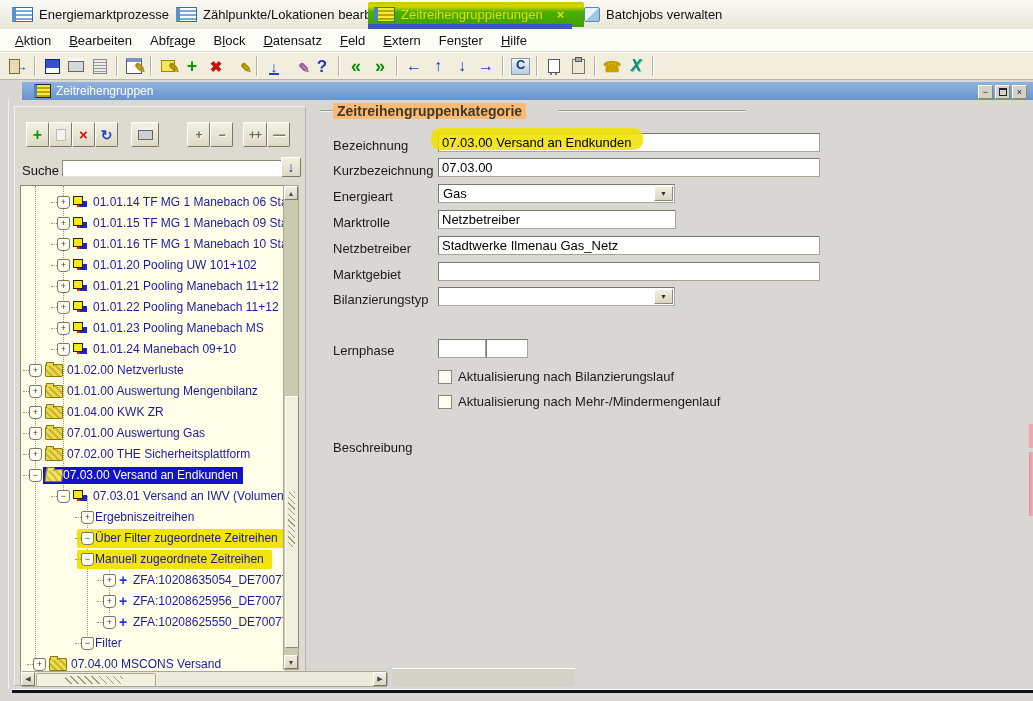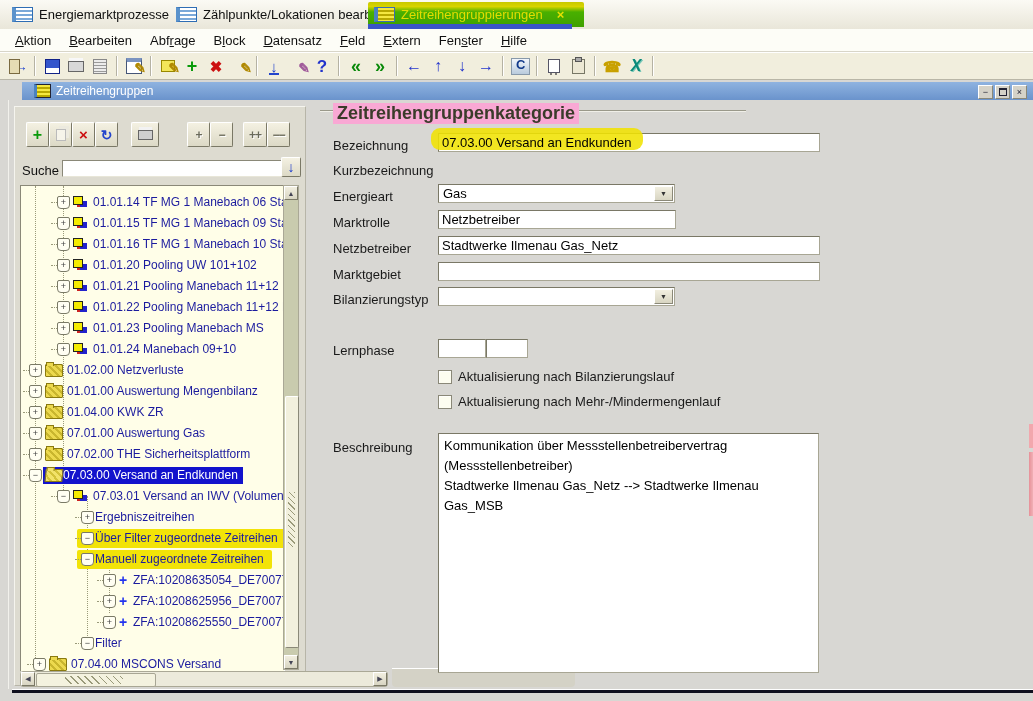--- a/index.html
+++ b/index.html
@@ -127,21 +127,21 @@
     border:1px solid #8a8878;border-top-color:#fff;border-left-color:#fff;border-radius:2px;}
   .sbv-thumb::after{content:"";position:absolute;left:2px;top:95px;width:7px;height:55px;
     background:repeating-linear-gradient(45deg,transparent 0 3px,#9a9a7a 3px 4px);}
   .sbh{position:absolute;left:20px;top:671px;width:368px;height:16px;background:#eceadb;border:1px solid #aaa896;border-radius:3px;box-sizing:border-box;}
   .sbh-thumb{position:absolute;left:15px;top:1px;width:118px;height:12px;background:#f4f2df;
     border:1px solid #a8a694;border-radius:2px;}
   .sbh-thumb::after{content:"";position:absolute;left:28px;top:2px;width:58px;height:8px;
     background:repeating-linear-gradient(45deg,transparent 0 4px,#9a9a7a 4px 5px);}
 
   
-  .grouptitle{position:absolute;left:333px;top:103px;font-size:18px;font-weight:bold;color:#3b3b2a;background:#f9a8d4;padding:0 4px;z-index:2;}
+  .grouptitle{position:absolute;left:333px;top:103px;font-size:14px;font-weight:bold;color:#3b3b2a;background:#fdba74;padding:0 4px;z-index:2;}
   .groupline{position:absolute;top:110px;height:0;border-top:1px solid #9a998a;border-bottom:1px solid #f0efe8;}
   .flabel{position:absolute;left:333px;font-size:13px;color:#1a1a1a;}
   .ffield{position:absolute;height:17px;background:#fff;border:1px solid #a8a694;border-top-color:#7a7866;border-left-color:#7a7866;
     font-size:13px;color:#000;padding:0 3px;box-sizing:content-box;font-family:"Liberation Sans",sans-serif;}
   .fvaluebox{position:absolute;height:17px;background:#fff;border:1px solid #a8a694;border-top-color:#7a7866;border-left-color:#7a7866;
     font-size:13px;color:#000;line-height:17px;padding:0 3px;overflow:visible;}
   .marker{position:absolute;left:-8px;top:-6px;width:212px;height:22px;background:#f0e202;opacity:.88;border-radius:9px;z-index:0;}
   .fvaluebox .txt{position:relative;z-index:1;}
   .combo{position:absolute;height:19px;background:#fff;border:1px solid #a8a694;border-top-color:#7a7866;border-left-color:#7a7866;
     font-size:13px;line-height:18px;padding-left:4px;box-sizing:border-box;}
@@ -172,20 +172,24 @@
     </div>
     <div class="tab" style="left:170px;width:196px;">
       <span class="formico"></span>
       <span>Zählpunkte/Lokationen bearb...</span>
     </div>
     <div class="tab active" style="left:368px;width:204px;">
       <span class="formico"></span>
       <span>Zeitreihengruppierungen</span>
       <span class="tab-close">×</span>
     </div>
+    <div class="tab" style="left:578px;width:160px;">
+      <span class="cubeico"></span>
+      <span>Batchjobs verwalten</span>
+    </div>
     <div class="tab-underline"></div>
   </div>
 
   <div class="menubar">
     <span class="menuitem"><span></span><span class="u">A</span><span>ktion</span></span>
     <span class="menuitem"><span></span><span class="u">B</span><span>earbeiten</span></span>
     <span class="menuitem"><span>Abf</span><span class="u">r</span><span>age</span></span>
     <span class="menuitem"><span>B</span><span class="u">l</span><span>ock</span></span>
     <span class="menuitem"><span></span><span class="u">D</span><span>atensatz</span></span>
     <span class="menuitem"><span></span><span class="u">F</span><span>eld</span></span>
@@ -463,20 +467,21 @@
   <div class="grouptitle">Zeitreihengruppenkategorie</div>
   <div class="groupline" style="left:558px;width:188px;"></div>
 
   <span class="flabel" style="top:138px;">Bezeichnung</span>
   <div class="fvaluebox" style="left:438px;top:133px;width:374px;">
     <span class="marker"></span>
     <span class="txt">07.03.00 Versand an Endkunden</span>
   </div>
 
   <span class="flabel" style="top:163px;">Kurzbezeichnung</span>
+  <input class="ffield" style="left: 438px; top: 158px; width: 374px;" value="07.03.00">
 
   <span class="flabel" style="top:189px;">Energieart</span>
   <div class="combo" style="left:438px;top:184px;width:237px;">
     <span>Gas</span>
     <span class="arrow">▼</span>
   </div>
 
   <span class="flabel" style="top:215px;">Marktrolle</span>
   <input class="ffield" style="left: 438px; top: 210px; width: 230px;" value="Netzbetreiber">
 
@@ -499,23 +504,19 @@
   <div class="chkrow" style="left:438px;top:394px;">
     <span class="chk"></span>
     <span>Aktualisierung nach Mehr-/Mindermengenlauf</span>
   </div>
   <div class="chkrow" style="left:438px;top:369px;">
     <span class="chk"></span>
     <span>Aktualisierung nach Bilanzierungslauf</span>
   </div>
 
   <span class="flabel" style="top:440px;">Beschreibung</span>
-  <textarea class="descarea" style="">Kommunikation über Messstellenbetreibervertrag
-(Messstellenbetreiber)
-Stadtwerke Ilmenau Gas_Netz --&gt; Stadtwerke Ilmenau
-Gas_MSB</textarea>
 
   <div class="bottomstrip-white"></div>
   <div class="bottomstrip-dark"></div>
   <div class="pink1"></div>
   <div class="pink2"></div>
 
 </div>
 
 </body></html>

